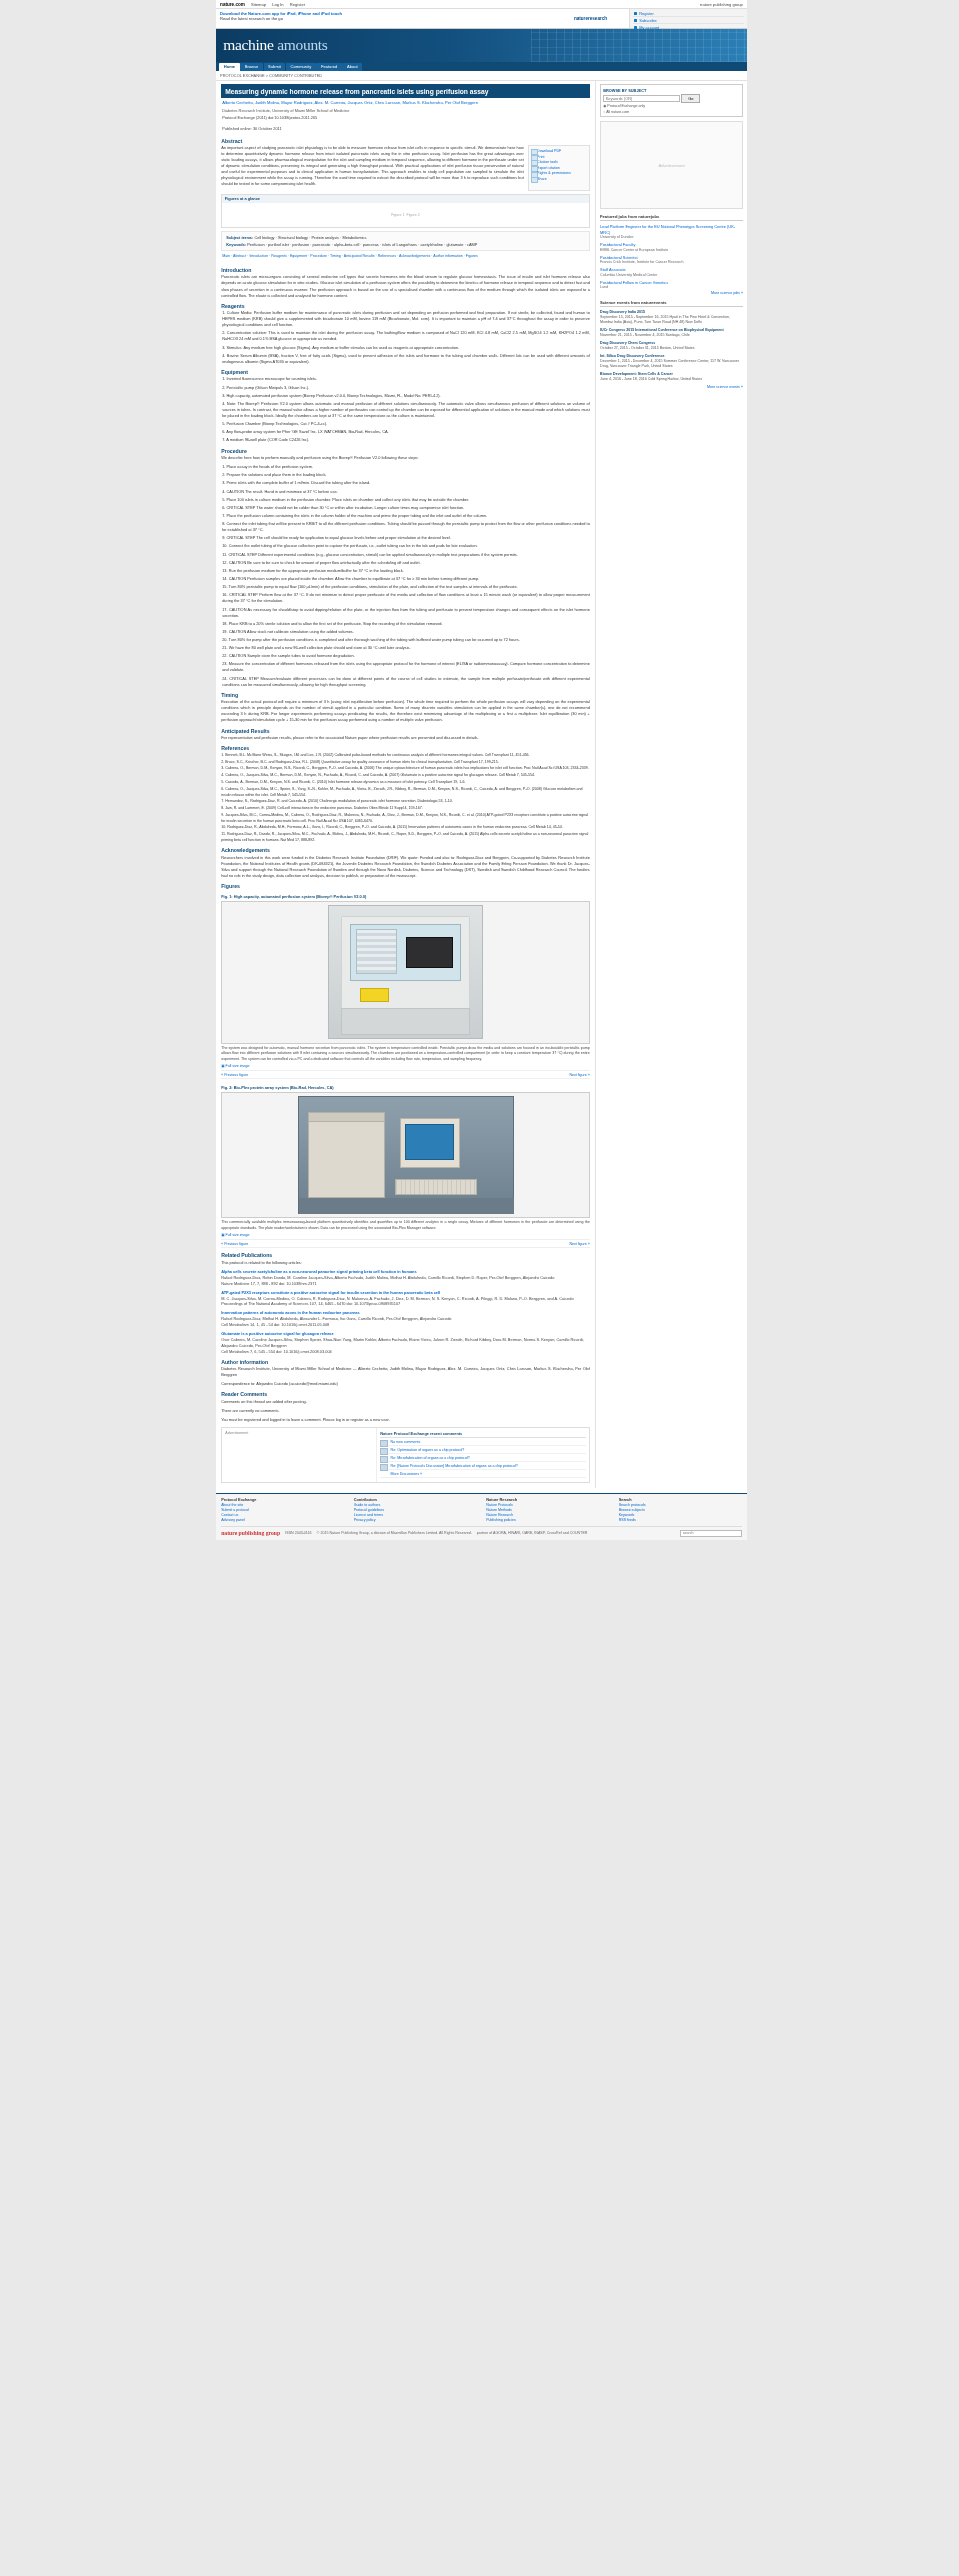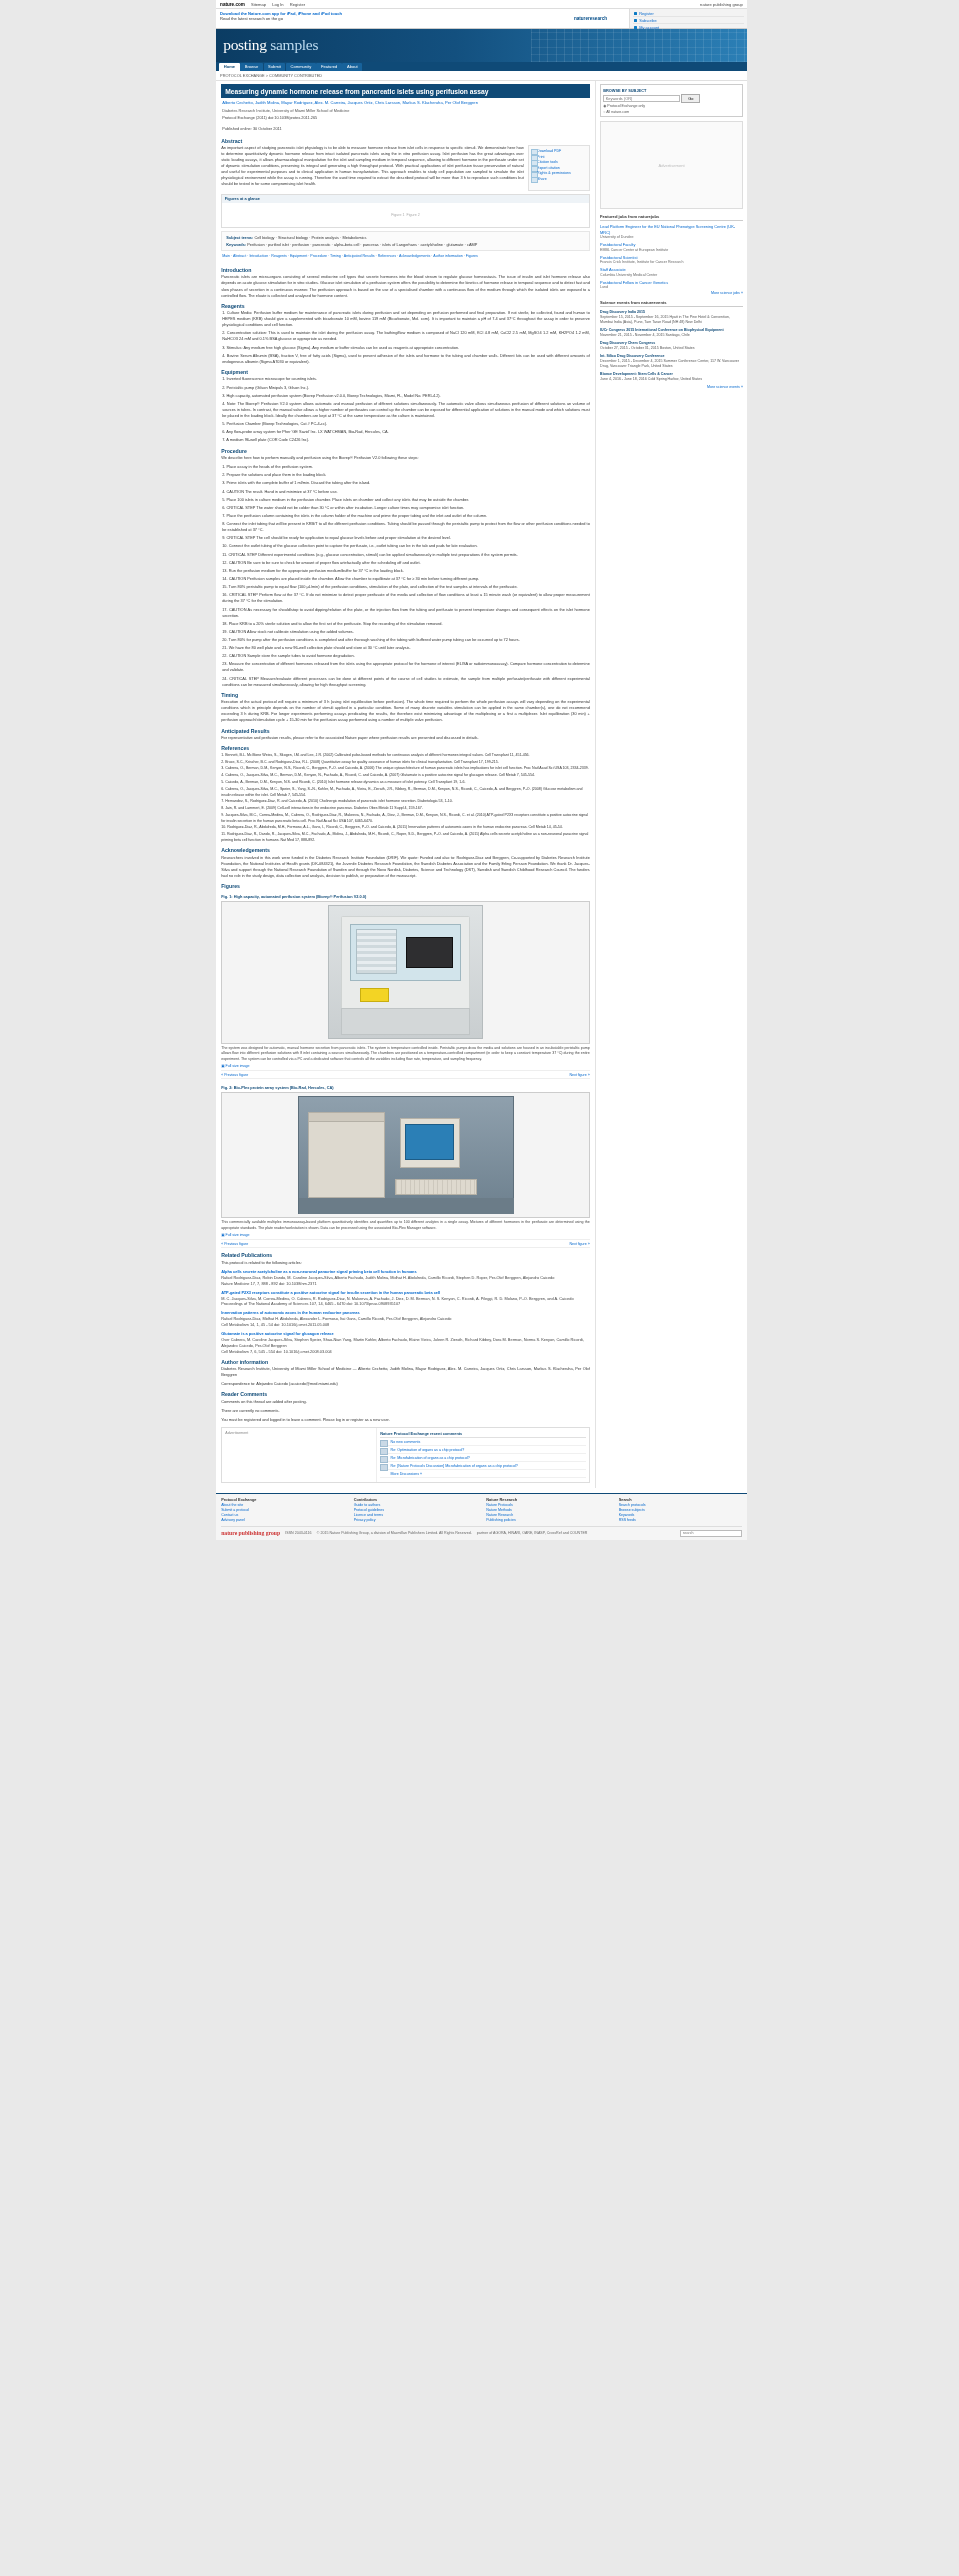--- a/index.html
+++ b/index.html
@@ -194,22 +194,22 @@
       <div class="promo-right">
         <div class="item">Register</div>
         <div class="item">Subscribe</div>
         <div class="item">My account</div>
         <div class="item">E-alerts</div>
       </div>
     </div>
 
     <div class="masthead">
       <div class="logo">
-        <span>posting</span>
-        <span class="light">samples</span>
+        <span>machine</span>
+        <span class="light">amounts</span>
       </div>
       <div class="grid"></div>
     </div>
 
     <div class="navbar">
       <div class="tab active">Home</div>
       <div class="tab">Browse</div>
       <div class="tab">Submit</div>
       <div class="tab">Community</div>
       <div class="tab">Featured</div>

